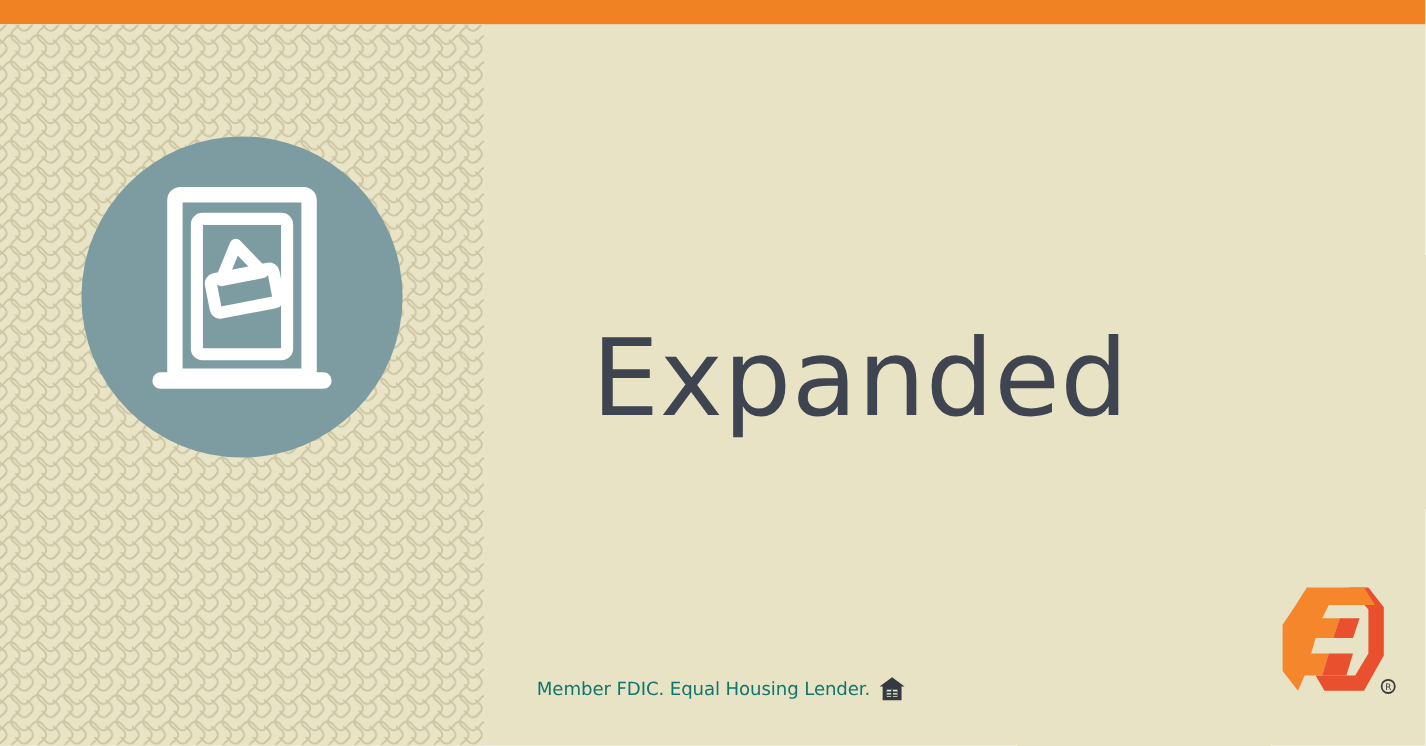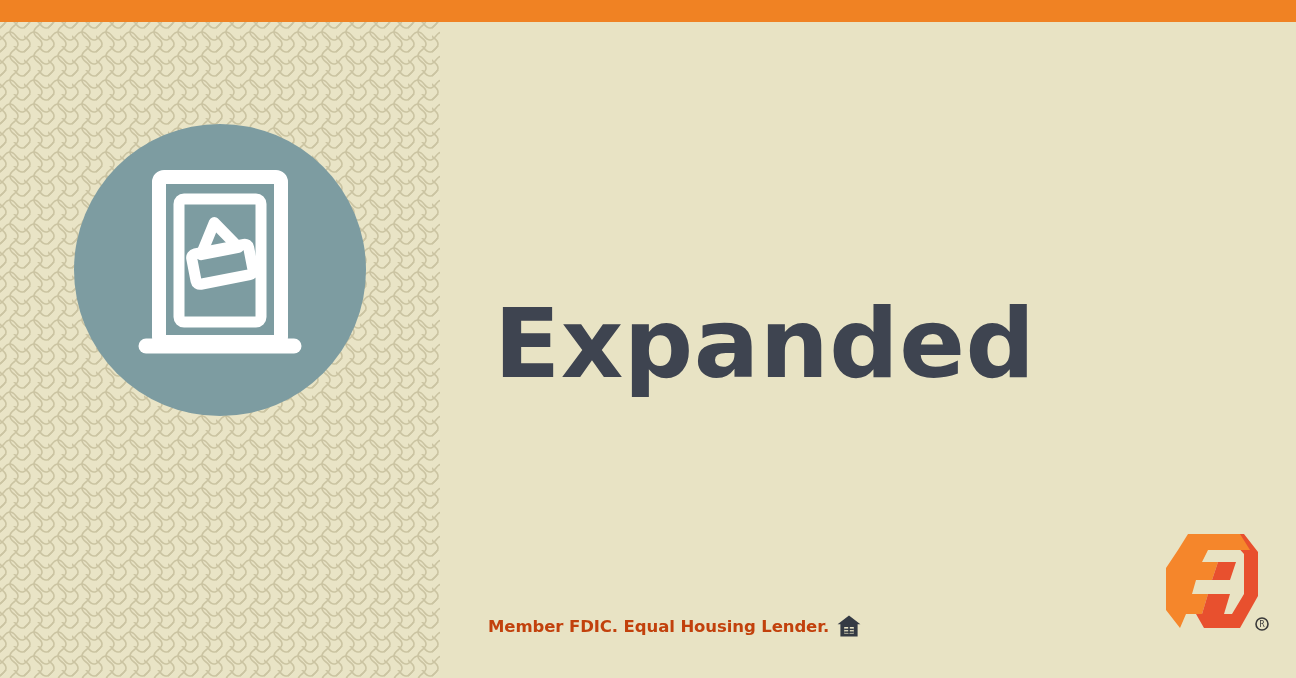--- a/index.html
+++ b/index.html
@@ -77,37 +77,38 @@
     color: #3E4450;
     font-family: "DejaVu Sans", sans-serif;
     font-weight: 300;
     font-size: 97px;
     line-height: 128px;
     letter-spacing: 0.5px;
     white-space: pre-line;
   }
   .headline .hl-line {
     display: block;
-    font-weight: 700;
+    font-weight: 400;
+    margin-left: 44px;
   }
 
   
   .footer {
     position: absolute;
     left: 488px;
     top: 614px;
     display: flex;
     align-items: center;
     gap: 7px;
   }
   .footer-text {
-    color: #c2410c;
+    color: #0f766e;
     font-family: "DejaVu Sans", sans-serif;
     font-size: 16.5px;
-    font-weight: 700;
+    font-weight: 400;
     letter-spacing: -0.1px;
     white-space: nowrap;
   }
   .ehl-icon {
     display: block;
     width: 26px;
     height: 25px;
   }
 
   

